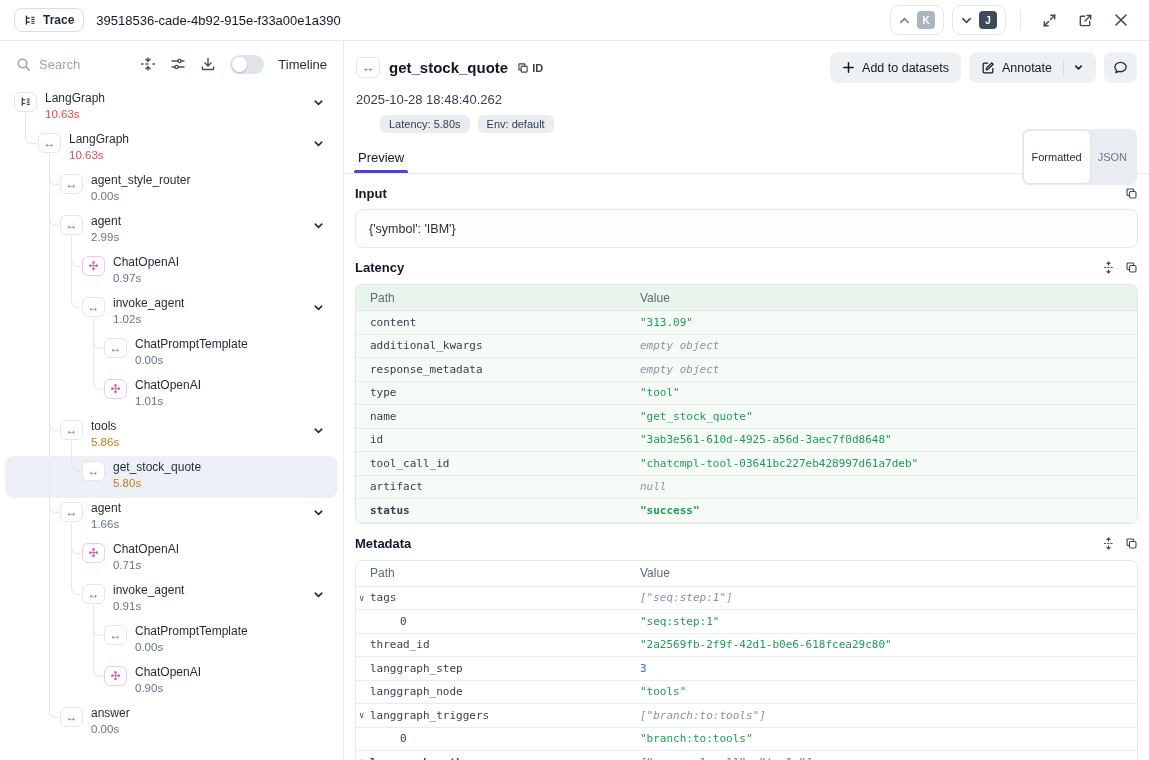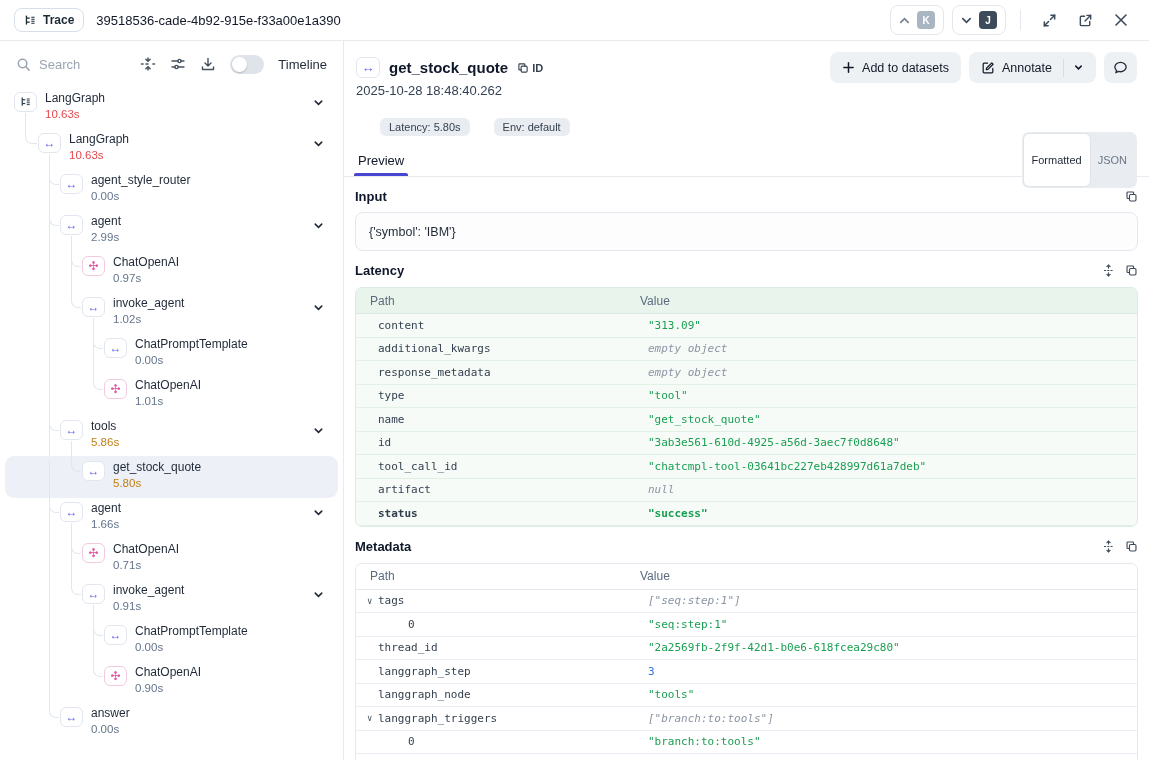--- a/index.html
+++ b/index.html
@@ -72,22 +72,22 @@
     cursor:pointer; }
   .id-chip span { font-size:11px; font-weight:700; }
   .header-actions { margin-left:auto; display:flex; align-items:center; gap:8px; }
   .btn { display:flex; align-items:center; gap:7px; background:#eef1f4; border:none;
     border-radius:8px; height:31px; padding:0 12px; font-size:12.5px; font-weight:500;
     color:#111827; cursor:pointer; font-family:"Liberation Sans",sans-serif; }
   .btn .chev-part { border-left:1px solid #d7dde4; margin-left:4px; padding-left:9px;
     display:flex; align-items:center; height:18px; }
   .icon-btn { width:33px; height:31px; background:#eef1f4; border:none; border-radius:8px;
     display:flex; align-items:center; justify-content:center; color:#1f2937; cursor:pointer; }
-  .timestamp { font-size:13px; color:#334155; }
-  .badge-row { display:flex; gap:24px; margin-top:20px;padding-left:24px; }
+  .timestamp { font-size:13px; color:#334155; margin-top:9px; }
+  .badge-row { display:flex; gap:8px; margin-top:8px;padding-left:24px; }
   .pill { background:#e9edf1; border-radius:6px; padding:3px 9px; font-size:11px;
     color:#333f4e; font-weight:500; }
 
   
   .tabbar { display:flex; align-items:center; border-bottom:1px solid #e7ebef;
     margin-top:8px; padding:0 12px; height:33px; }
   .tab { font-size:13px; font-weight:500; color:#111827; padding:0 2px; height:100%;
     display:flex; align-items:center; position:relative; cursor:pointer; }
   .tab.active::after { content:""; position:absolute; left:-2px; right:-2px; bottom:0;
     height:3px; background:#4845d2; border-radius:2px 2px 0 0; }
@@ -115,21 +115,21 @@
   .kv-head { display:flex; height:26px; align-items:center; font-size:12px; color:#5b6b7e; }
   .kv-table.green .kv-head { background:#e9f5ec; border-bottom:1px solid #dcebe2; }
   .kv-table.plain .kv-head { background:#fff; border-bottom:1px solid #e4e9ef; }
   .kv-col-path { padding-left:14px; width:284px; flex-shrink:0; }
   .kv-row { display:flex; height:23.5px; align-items:center;
     font-family:"DejaVu Sans Mono", monospace; }
   .kv-table.green .kv-row { border-bottom:1px solid #e2f0e6; }
   .kv-table.plain .kv-row { border-bottom:1px solid #e9eef4; }
   .kv-row:last-child { border-bottom:none;font-weight:bold; }
   .kv-path { padding-left:14px; width:284px; flex-shrink:0; color:#333f4e;
-    display:flex; align-items:center; gap:5px;margin-left:8px; }
+    display:flex; align-items:center; gap:5px; }
   .kv-path.indent1 { padding-left:44px; }
   .kv-path .row-chev { color:#49565f; font-size:9px; margin-left:-11px; width:6px; }
   .kv-val { white-space:nowrap; }
   .v-string { color:#1a9e53; }
   .v-number { color:#3b72e8; }
   .v-muted { color:#8a94a4; font-style:italic; }
 
   svg { display:block; }
 </style>
 </head>

